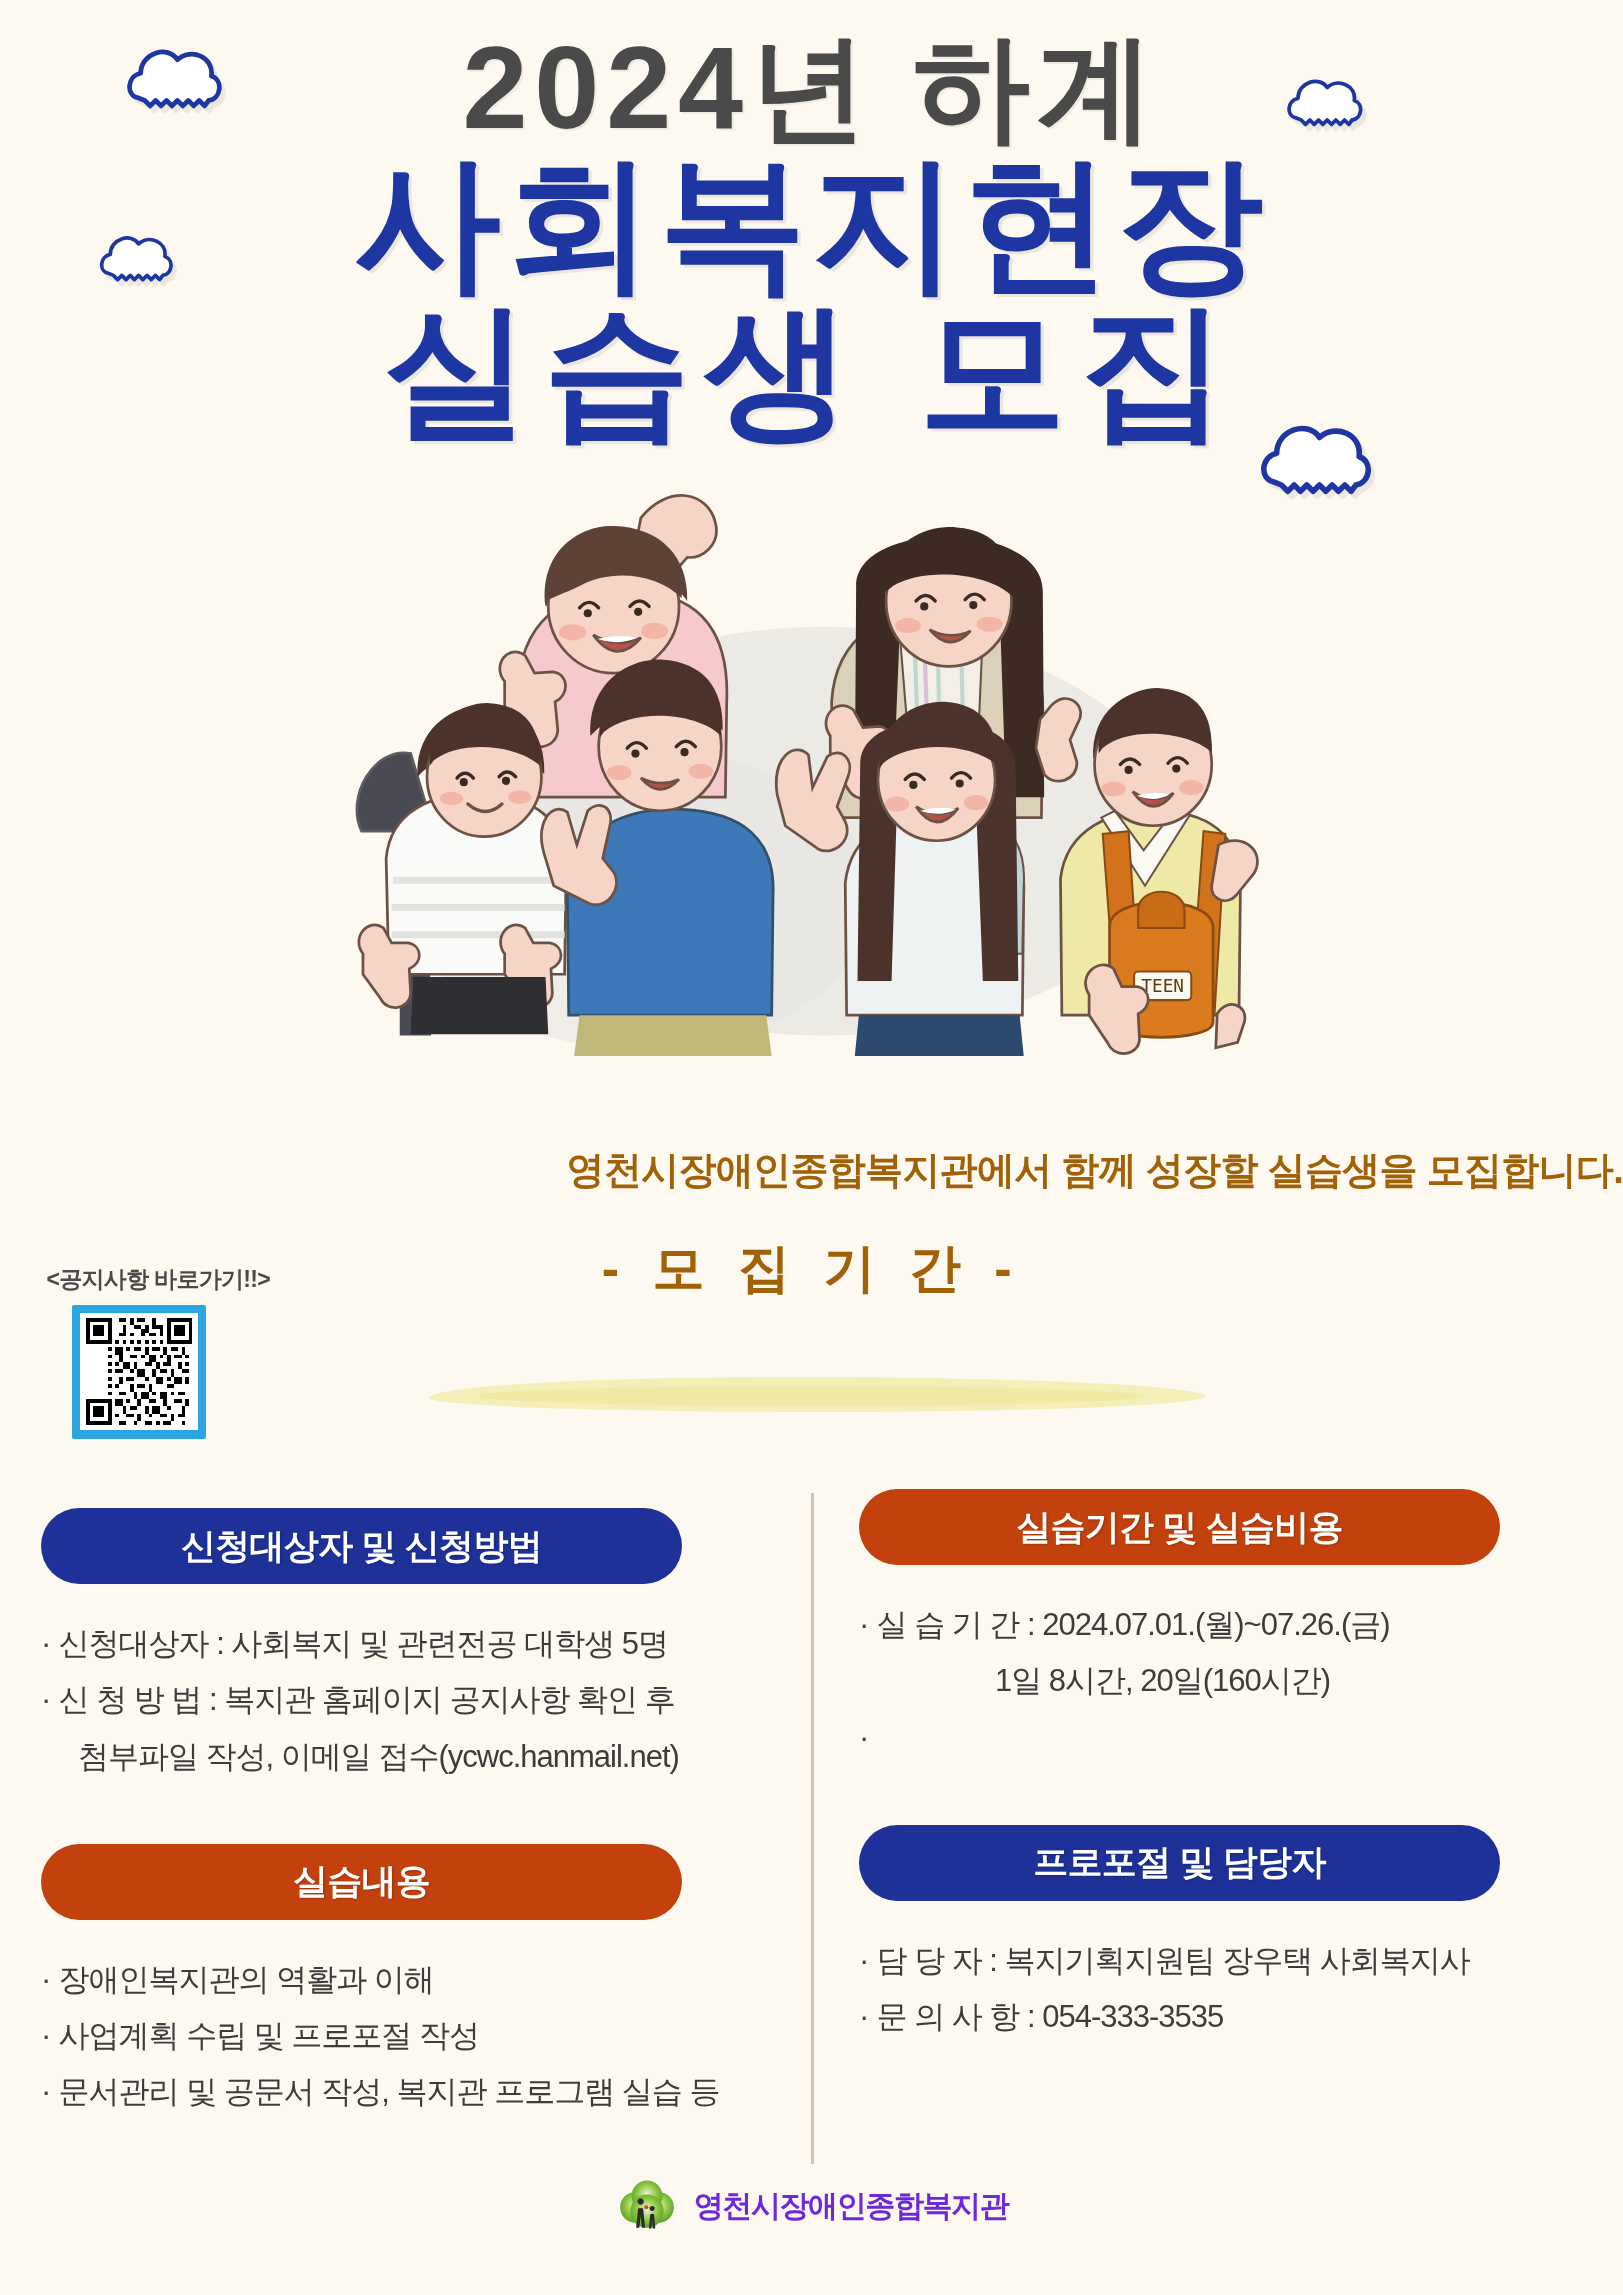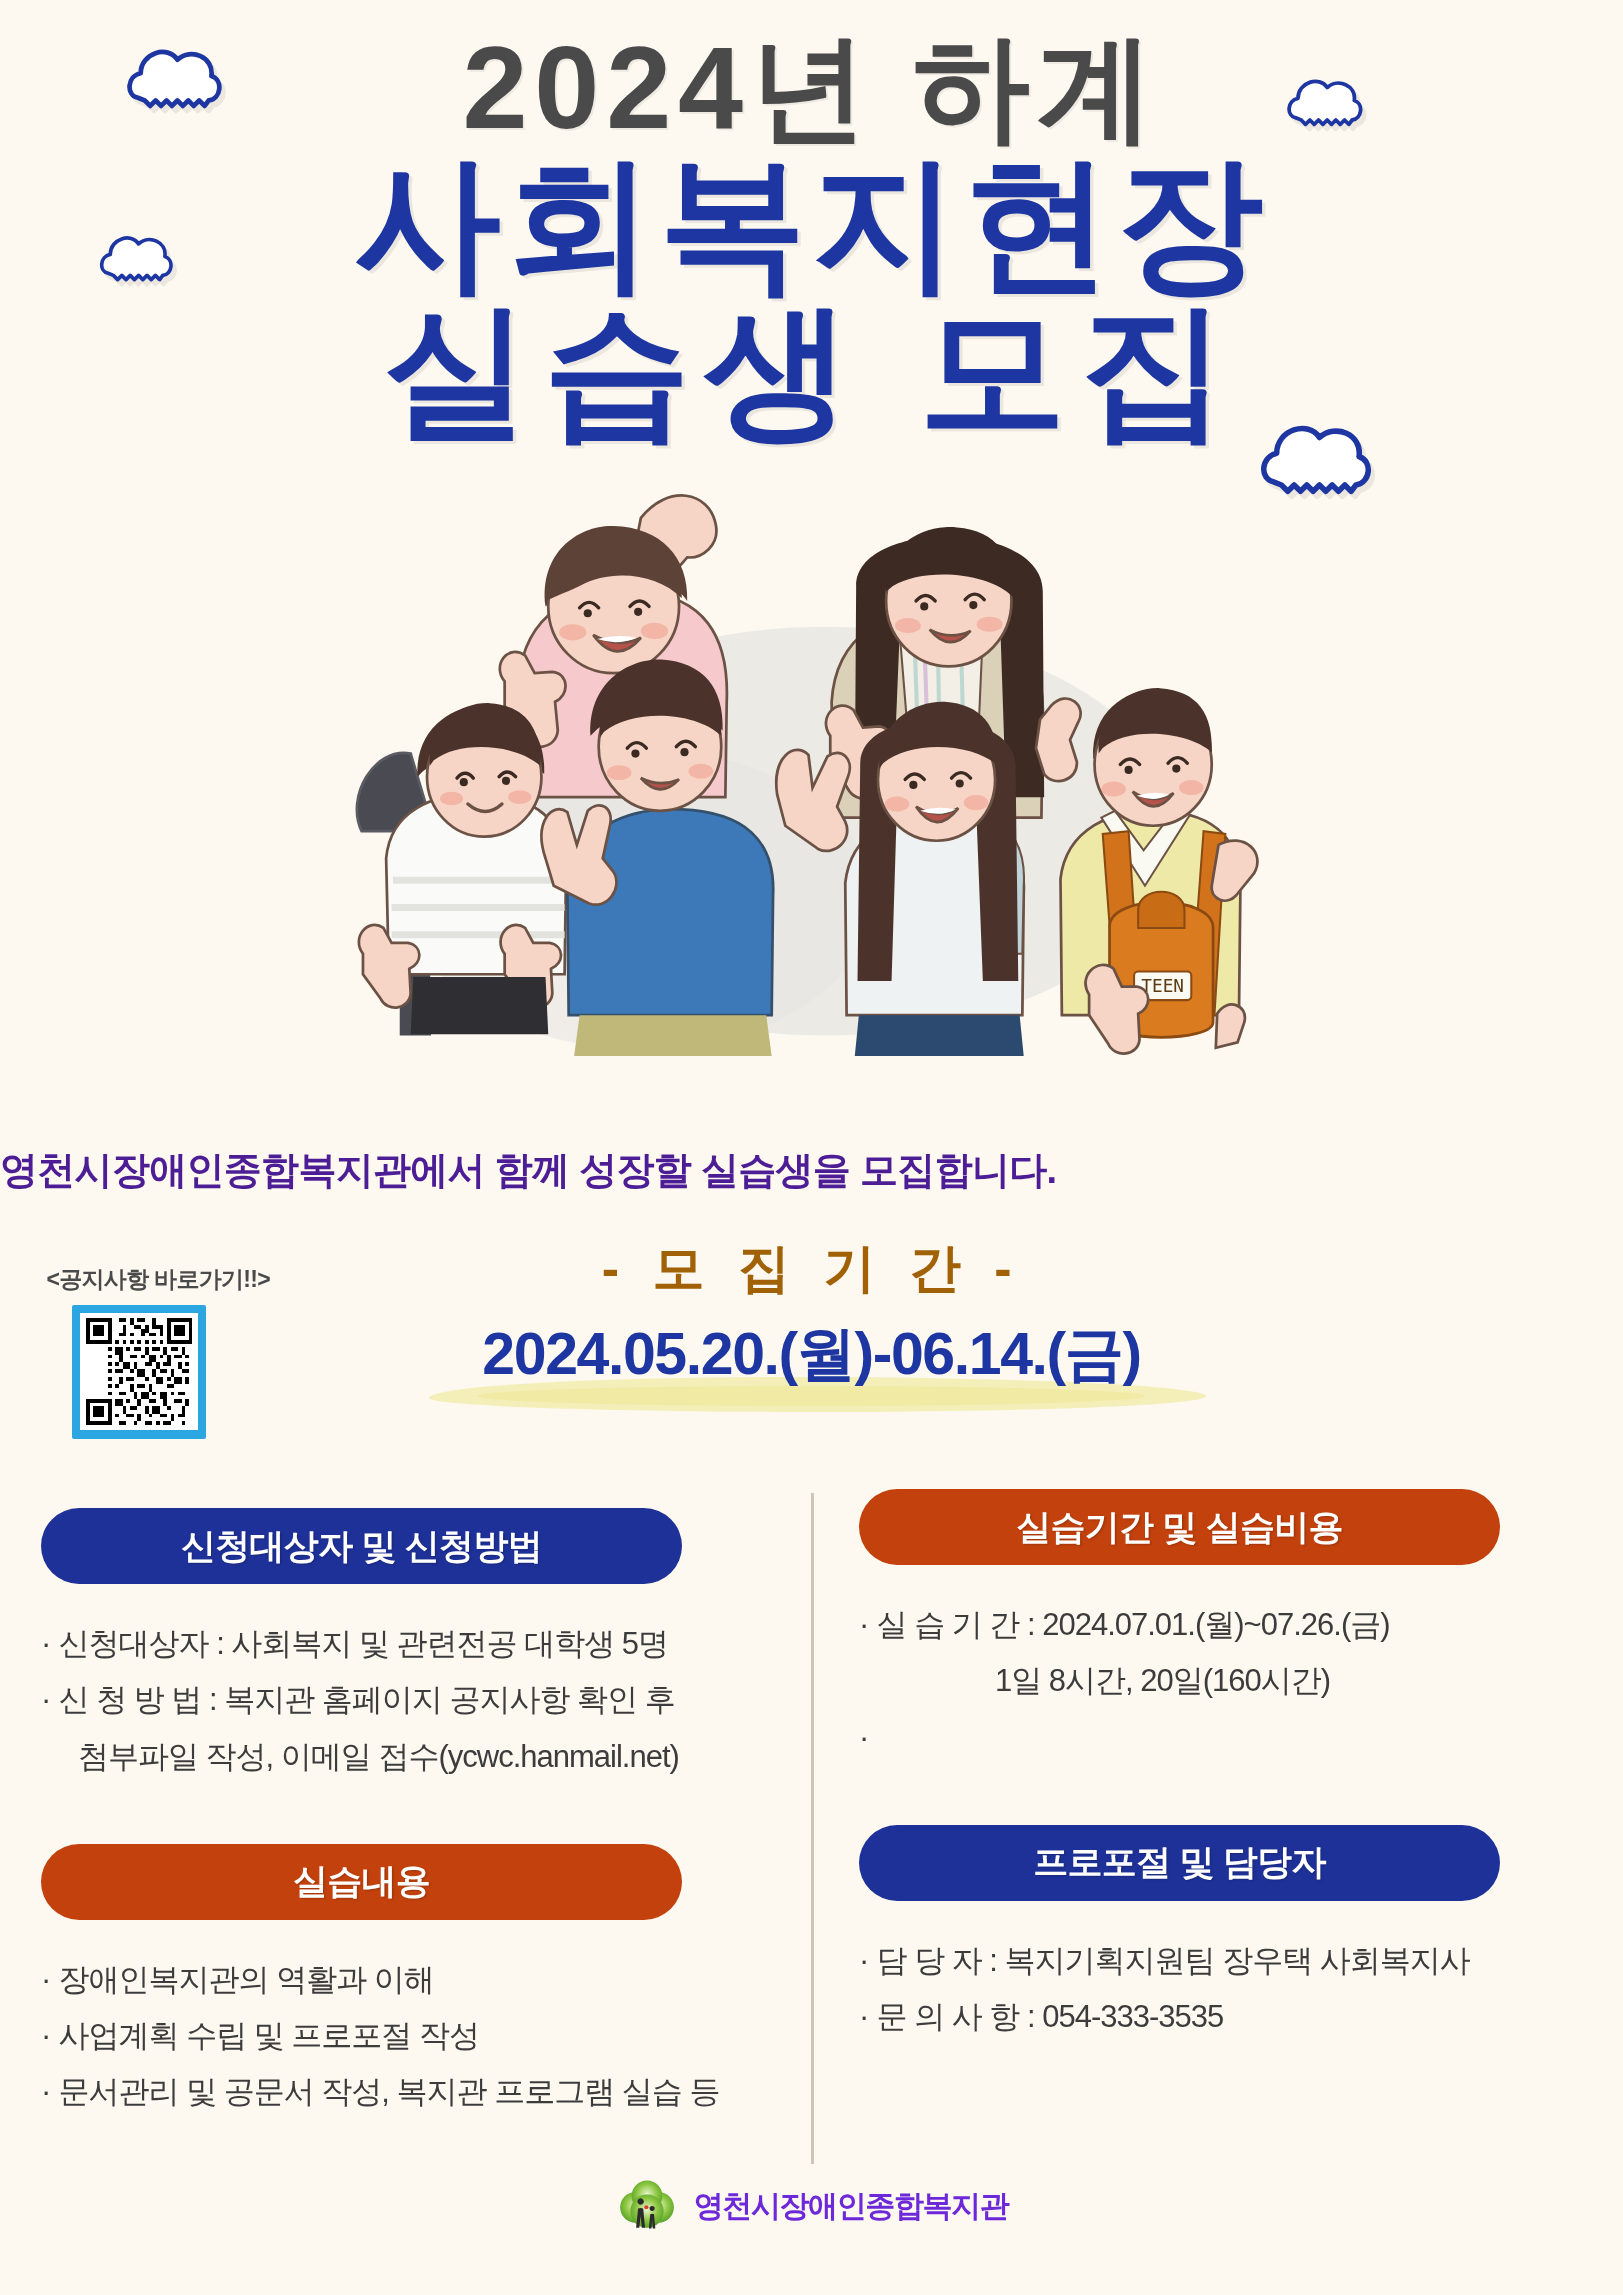--- a/index.html
+++ b/index.html
@@ -32,22 +32,22 @@
   
   .cloud{ position:absolute; filter:drop-shadow(4.1px 5.5px 0 rgba(0,0,0,.07)); }
   .cloud svg{ display:block; }
 
   
   .illus{ position:absolute; left:259px; top:477px; width:1118px; height:579px; }
   .illus svg{ display:block; width:100%; height:100%; }
 
   
   .subtitle{
-    position:absolute; top:1145px; left:0; width:1623px; text-align:left;
-    font-size:38px; font-weight:bold; color:#4c1d95; letter-spacing:-0.7px;
+    position:absolute; top:1145px; left:0; width:1623px; text-align:right;
+    font-size:38px; font-weight:bold; color:#a16207; letter-spacing:-0.7px;
   }
 
   
   .period-label{
     position:absolute; top:1234px; left:0; width:1623px; text-align:center;
     font-size:52px; font-weight:bold; color:#a16207; letter-spacing:9.5px;
   }
   .period-dates{
     position:absolute; top:1315px; left:0; width:1623px; text-align:center;
     font-size:59px; font-weight:bold; color:#1D36A2; letter-spacing:-1.4px;
@@ -289,21 +289,20 @@
         <path d="M1406 788 C1420 764 1452 774 1446 800 L1436 830 L1404 838 Z" fill="#F6D5C6" stroke="#6B5245" stroke-width="4"></path>
       </g>
     </svg>
   </div>
 
   <div class="subtitle">영천시장애인종합복지관에서 함께 성장할 실습생을 모집합니다.</div>
 
   <div class="period-label">- 모 집 기 간 -</div>
   <div class="brush"></div>
   <div class="brush2"></div>
-  <div class="period-dates">2024.05.20.(월)-06.14.(금)</div>
 
   <div class="qr-block">
     <div class="qr-caption">&lt;공지사항 바로가기!!&gt;</div>
     <div class="qr-frame">
       <div class="qr-inner">
         <svg viewBox="0 0 29 29" shape-rendering="crispEdges">
           <rect width="29" height="29" fill="#fff"></rect>
           <g fill="#000">
 
             <rect x="0" y="0" width="7" height="1"></rect>

